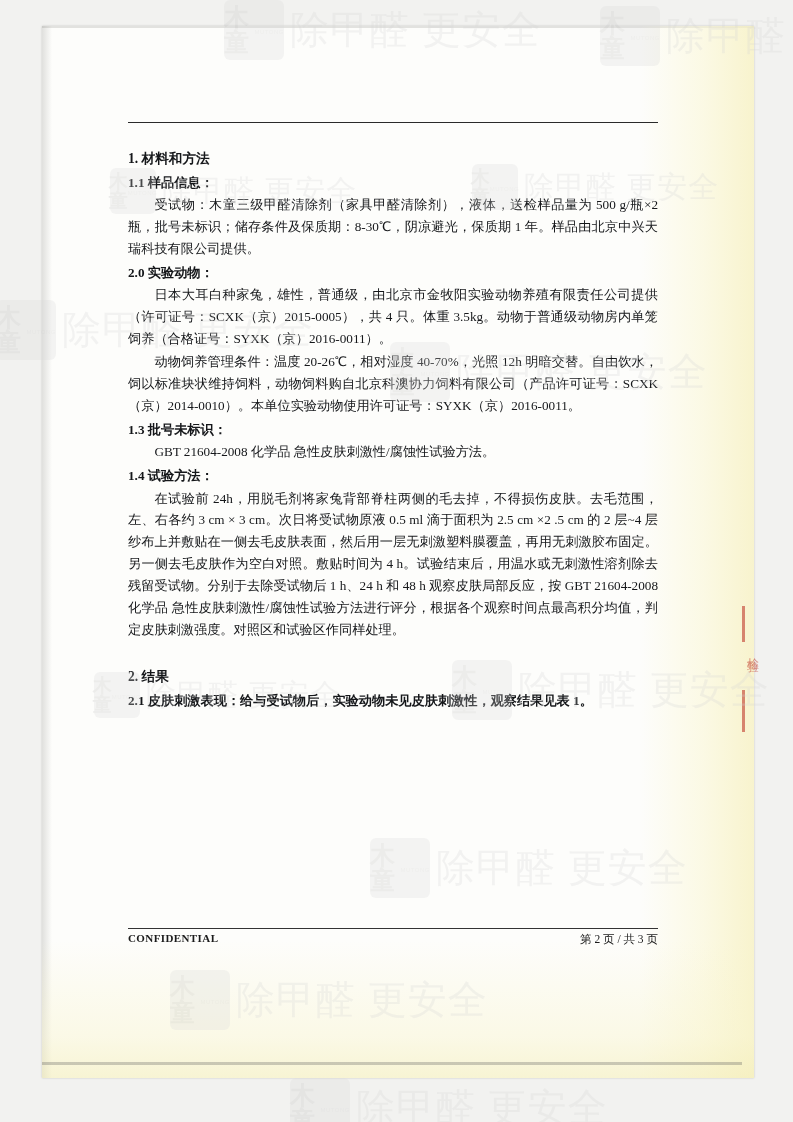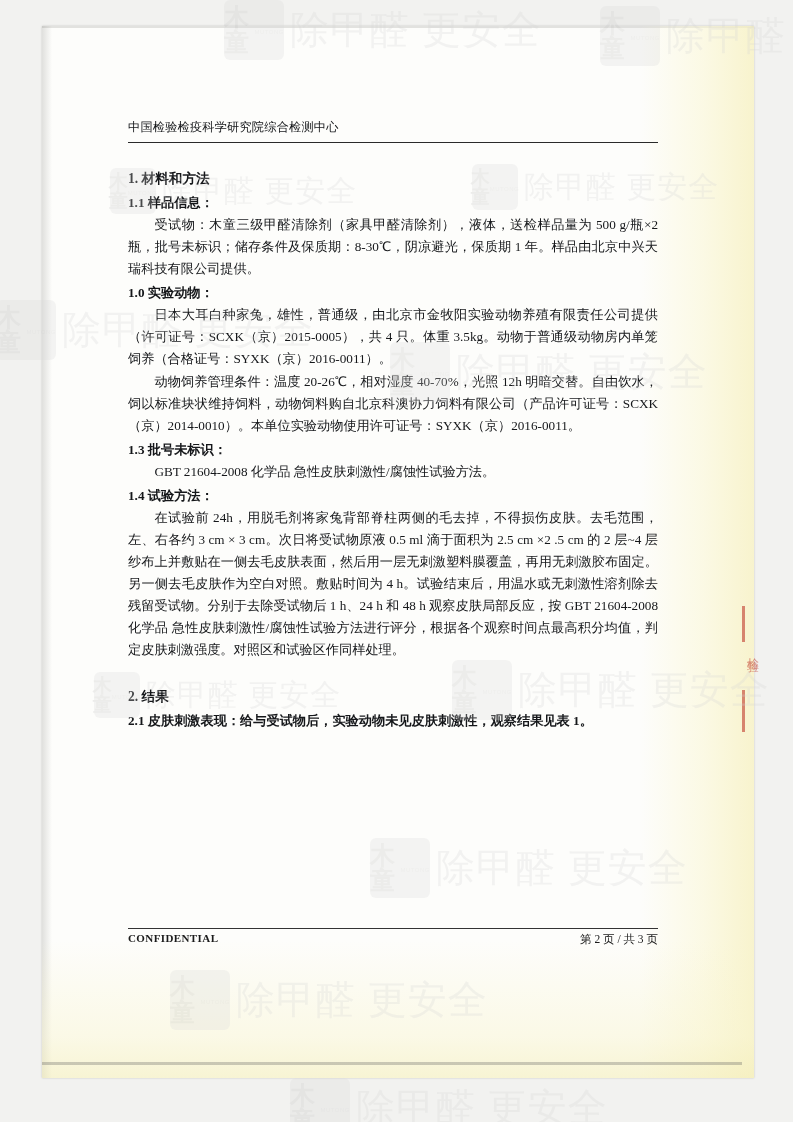--- a/index.html
+++ b/index.html
@@ -201,37 +201,36 @@
   <div class="scan-edge-top-line"></div>
   <div class="scan-edge-left"></div>
   <div class="scan-tint-right"></div>
   <div class="scan-tint-bottom"></div>
   <div class="scan-edge-bottom-line"></div>
 </div>
 
 <div class="doc">
 
   <div class="hdr-row">
-    <span>中国检验检疫科学研究院综合检测中心</span>
   </div>
   <div class="hdr-rule"></div>
 
   <div class="sec-title">
     <span>1.</span>
     <span>材料和方法</span>
   </div>
 
   <div class="sub-title">
     <span>1.1</span>
     <span>样品信息：</span>
   </div>
   <div class="para">受试物：木童三级甲醛清除剂（家具甲醛清除剂），液体，送检样品量为 500 g/瓶×2 瓶，批号未标识；储存条件及保质期：8-30℃，阴凉避光，保质期 1 年。样品由北京中兴天瑞科技有限公司提供。</div>
 
   <div class="sub-title">
-    <span>1.0</span>
+    <span>2.0</span>
     <span>实验动物：</span>
   </div>
   <div class="para">日本大耳白种家兔，雄性，普通级，由北京市金牧阳实验动物养殖有限责任公司提供（许可证号：SCXK（京）2015-0005），共 4 只。体重 3.5kg。动物于普通级动物房内单笼饲养（合格证号：SYXK（京）2016-0011）。</div>
   <div class="para">动物饲养管理条件：温度 20-26℃，相对湿度 40-70%，光照 12h 明暗交替。自由饮水，饲以标准块状维持饲料，动物饲料购自北京科澳协力饲料有限公司（产品许可证号：SCXK（京）2014-0010）。本单位实验动物使用许可证号：SYXK（京）2016-0011。</div>
 
   <div class="sub-title">
     <span>1.3</span>
     <span>批号未标识：</span>
   </div>
   <div class="para">GBT 21604-2008 化学品 急性皮肤刺激性/腐蚀性试验方法。</div>

